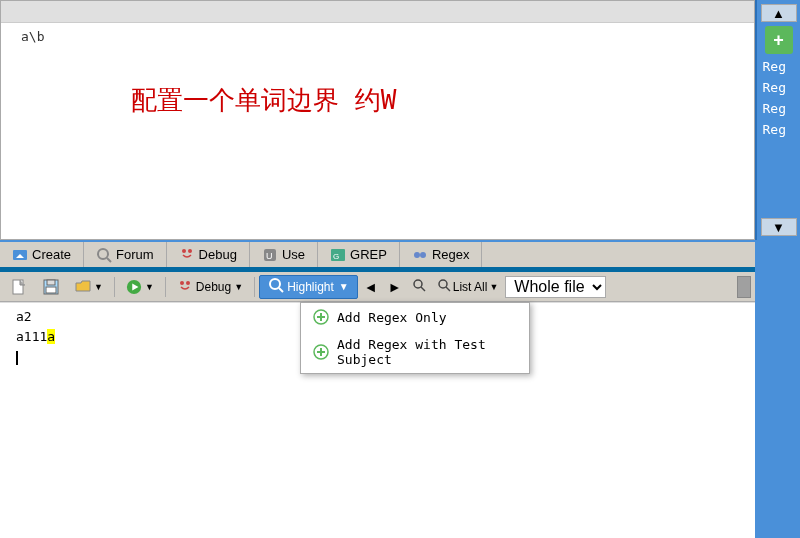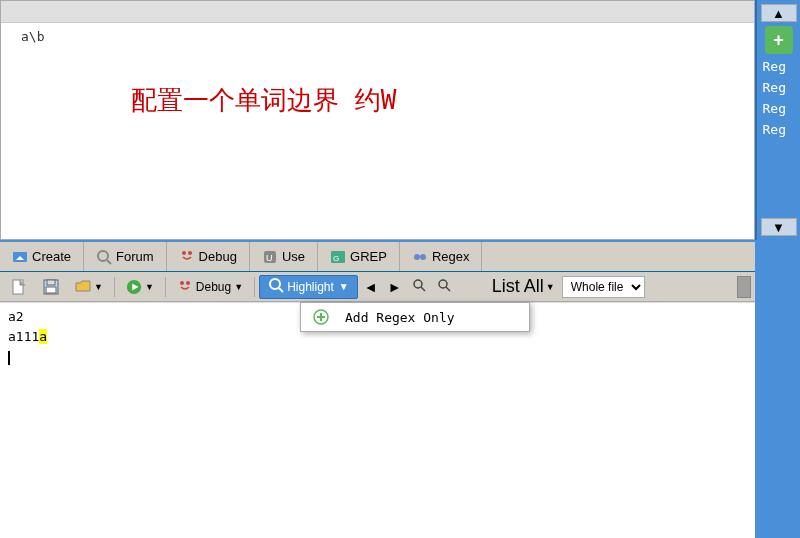--- a/index.html
+++ b/index.html
@@ -114,21 +114,21 @@
 
     
     #tab-bar {
       position: absolute;
       top: 240px;
       left: 0;
       width: 755px;
       height: 32px;
       background: #d4d0c8;
       border-top: 2px solid #4a90d9;
-      border-bottom: 1px solid #0369a1;
+      border-bottom: 5px solid #0369a1;
       display: flex;
       align-items: stretch;
     }
 
     .tab-btn {
       display: flex;
       align-items: center;
       gap: 4px;
       padding: 0 12px;
       background: #d4d0c8;
@@ -228,21 +228,21 @@
       padding: 2px 4px;
       background: #d4d0c8;
       border: 1px solid transparent;
       cursor: pointer;
       font-size: 12px;
       height: 24px;
     }
 
     #whole-file-select {
       height: 22px;
-      font-size: 12px;
+      font-size: 16px;
       background: white;
       border: 1px solid #aaa;
       padding: 0 4px;
     }
 
     #scroll-handle {
       width: 14px;
       height: 22px;
       background: #a0a0a0;
       border: 1px solid #888;
@@ -258,21 +258,21 @@
       width: 230px;
       background: white;
       border: 1px solid #aaa;
       box-shadow: 2px 2px 6px rgba(0,0,0,0.3);
       z-index: 100;
     }
 
     .dropdown-item {
       display: flex;
       align-items: center;
-      gap: 16px;
+      gap: 8px;
       padding: 6px 12px;
       cursor: pointer;
       font-size: 13px;
       font-family: monospace;
       background: white;
     }
 
     .dropdown-item .plus-icon {
       color: #5cb85c;
       font-size: 16px;
@@ -291,21 +291,21 @@
       left: 0;
       width: 755px;
       height: 236px;
       background: white;
       border-top: 1px solid #ddd;
       font-family: monospace;
       font-size: 13px;
       padding: 4px 8px;
     }
 
-    .text-line { line-height: 20px; }
+    .text-line { line-height: 20px; margin-left: 8px; }
     .text-highlight-yellow { background: #ffff00; }
     .text-highlight-blue { background: #00aaff; color: white; }
     .text-cursor {
       display: inline-block;
       width: 2px;
       height: 14px;
       background: black;
       vertical-align: middle;
     }
 
@@ -486,21 +486,21 @@
     </span>
   </div>
 
   <div id="list-all-btn">
     <span>
       <svg width="14" height="14" viewBox="0 0 14 14">
           <circle cx="6" cy="6" r="4" fill="none" stroke="#444" stroke-width="1.5"></circle>
           <line x1="9" y1="9" x2="13" y2="13" stroke="#444" stroke-width="1.5"></line>
         </svg>
     </span>
-    <span style="font-size:18px;margin-left:39px;">List All</span>
+    <span style="font-size:12px;">List All</span>
     <span style="font-size:9px;">▼</span>
   </div>
 
   <select id="whole-file-select">
     <option>Whole file</option>
   </select>
 
   <div id="scroll-handle"></div>
 </div>
 
@@ -514,13 +514,23 @@
   <div class="dropdown-item">
     <span class="plus-icon">
       <svg width="16" height="16" viewBox="0 0 16 16">
           <circle cx="8" cy="8" r="7" fill="none" stroke="#5cb85c" stroke-width="1.5"></circle>
           <line x1="8" y1="4" x2="8" y2="12" stroke="#5cb85c" stroke-width="2"></line>
           <line x1="4" y1="8" x2="12" y2="8" stroke="#5cb85c" stroke-width="2"></line>
         </svg>
     </span>
     <span>Add Regex Only</span>
   </div>
+  <div class="dropdown-item">
+    <span class="plus-icon">
+      <svg width="16" height="16" viewBox="0 0 16 16">
+          <circle cx="8" cy="8" r="7" fill="none" stroke="#5cb85c" stroke-width="1.5"></circle>
+          <line x1="8" y1="4" x2="8" y2="12" stroke="#5cb85c" stroke-width="2"></line>
+          <line x1="4" y1="8" x2="12" y2="8" stroke="#5cb85c" stroke-width="2"></line>
+        </svg>
+    </span>
+    <span>Add Regex with Test Subject</span>
+  </div>
 </div>
 
 </body></html>

